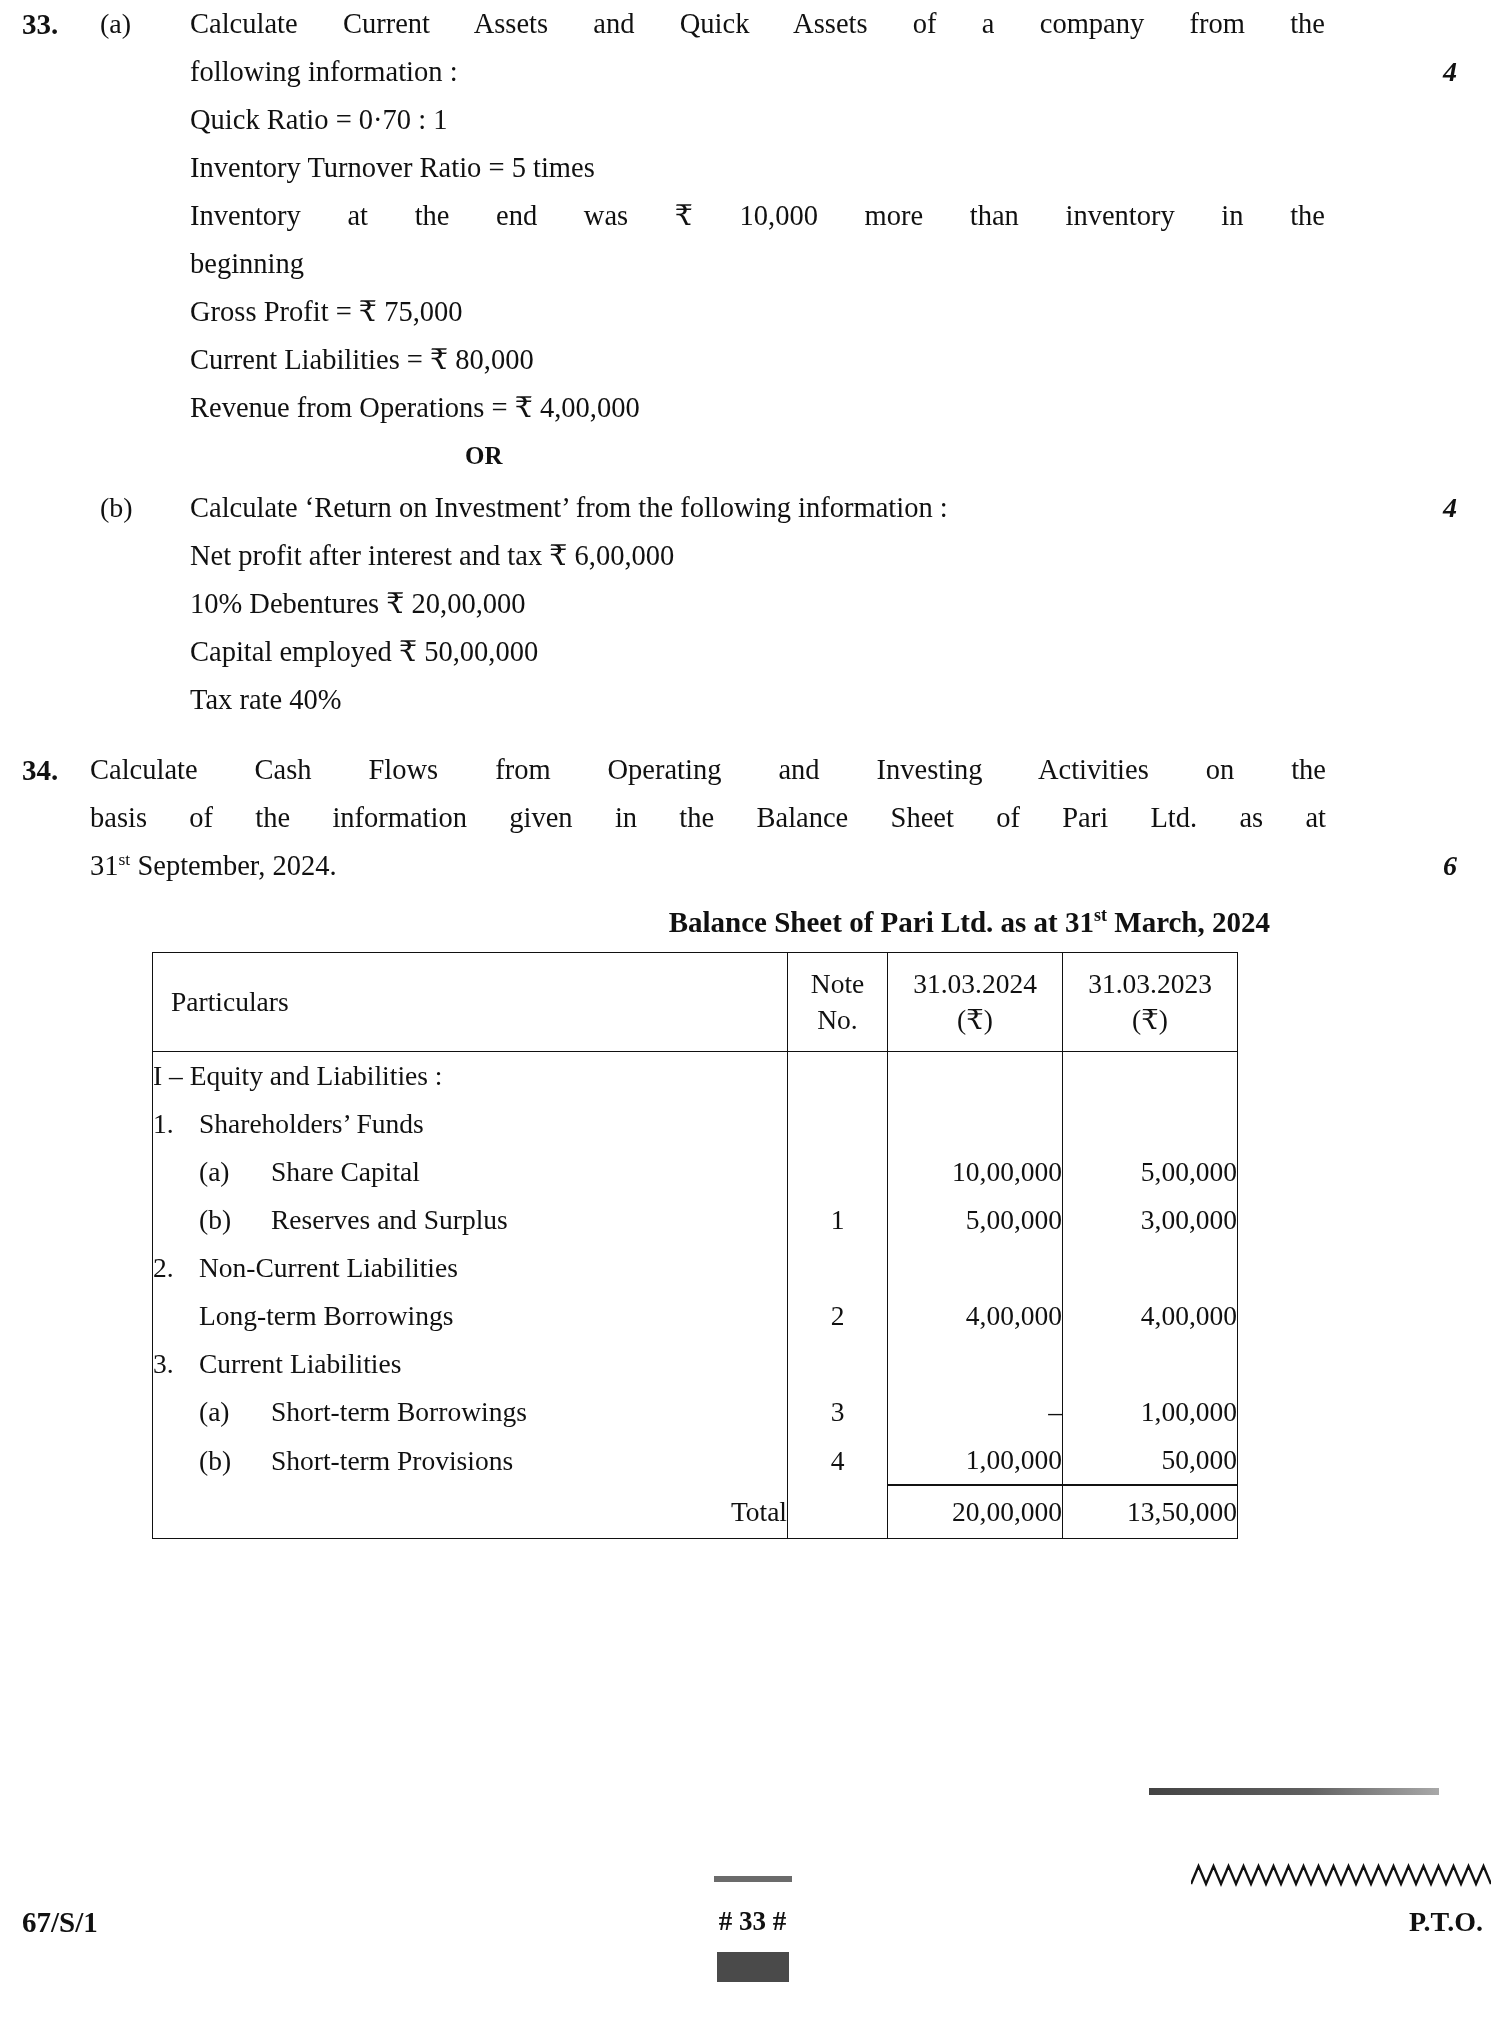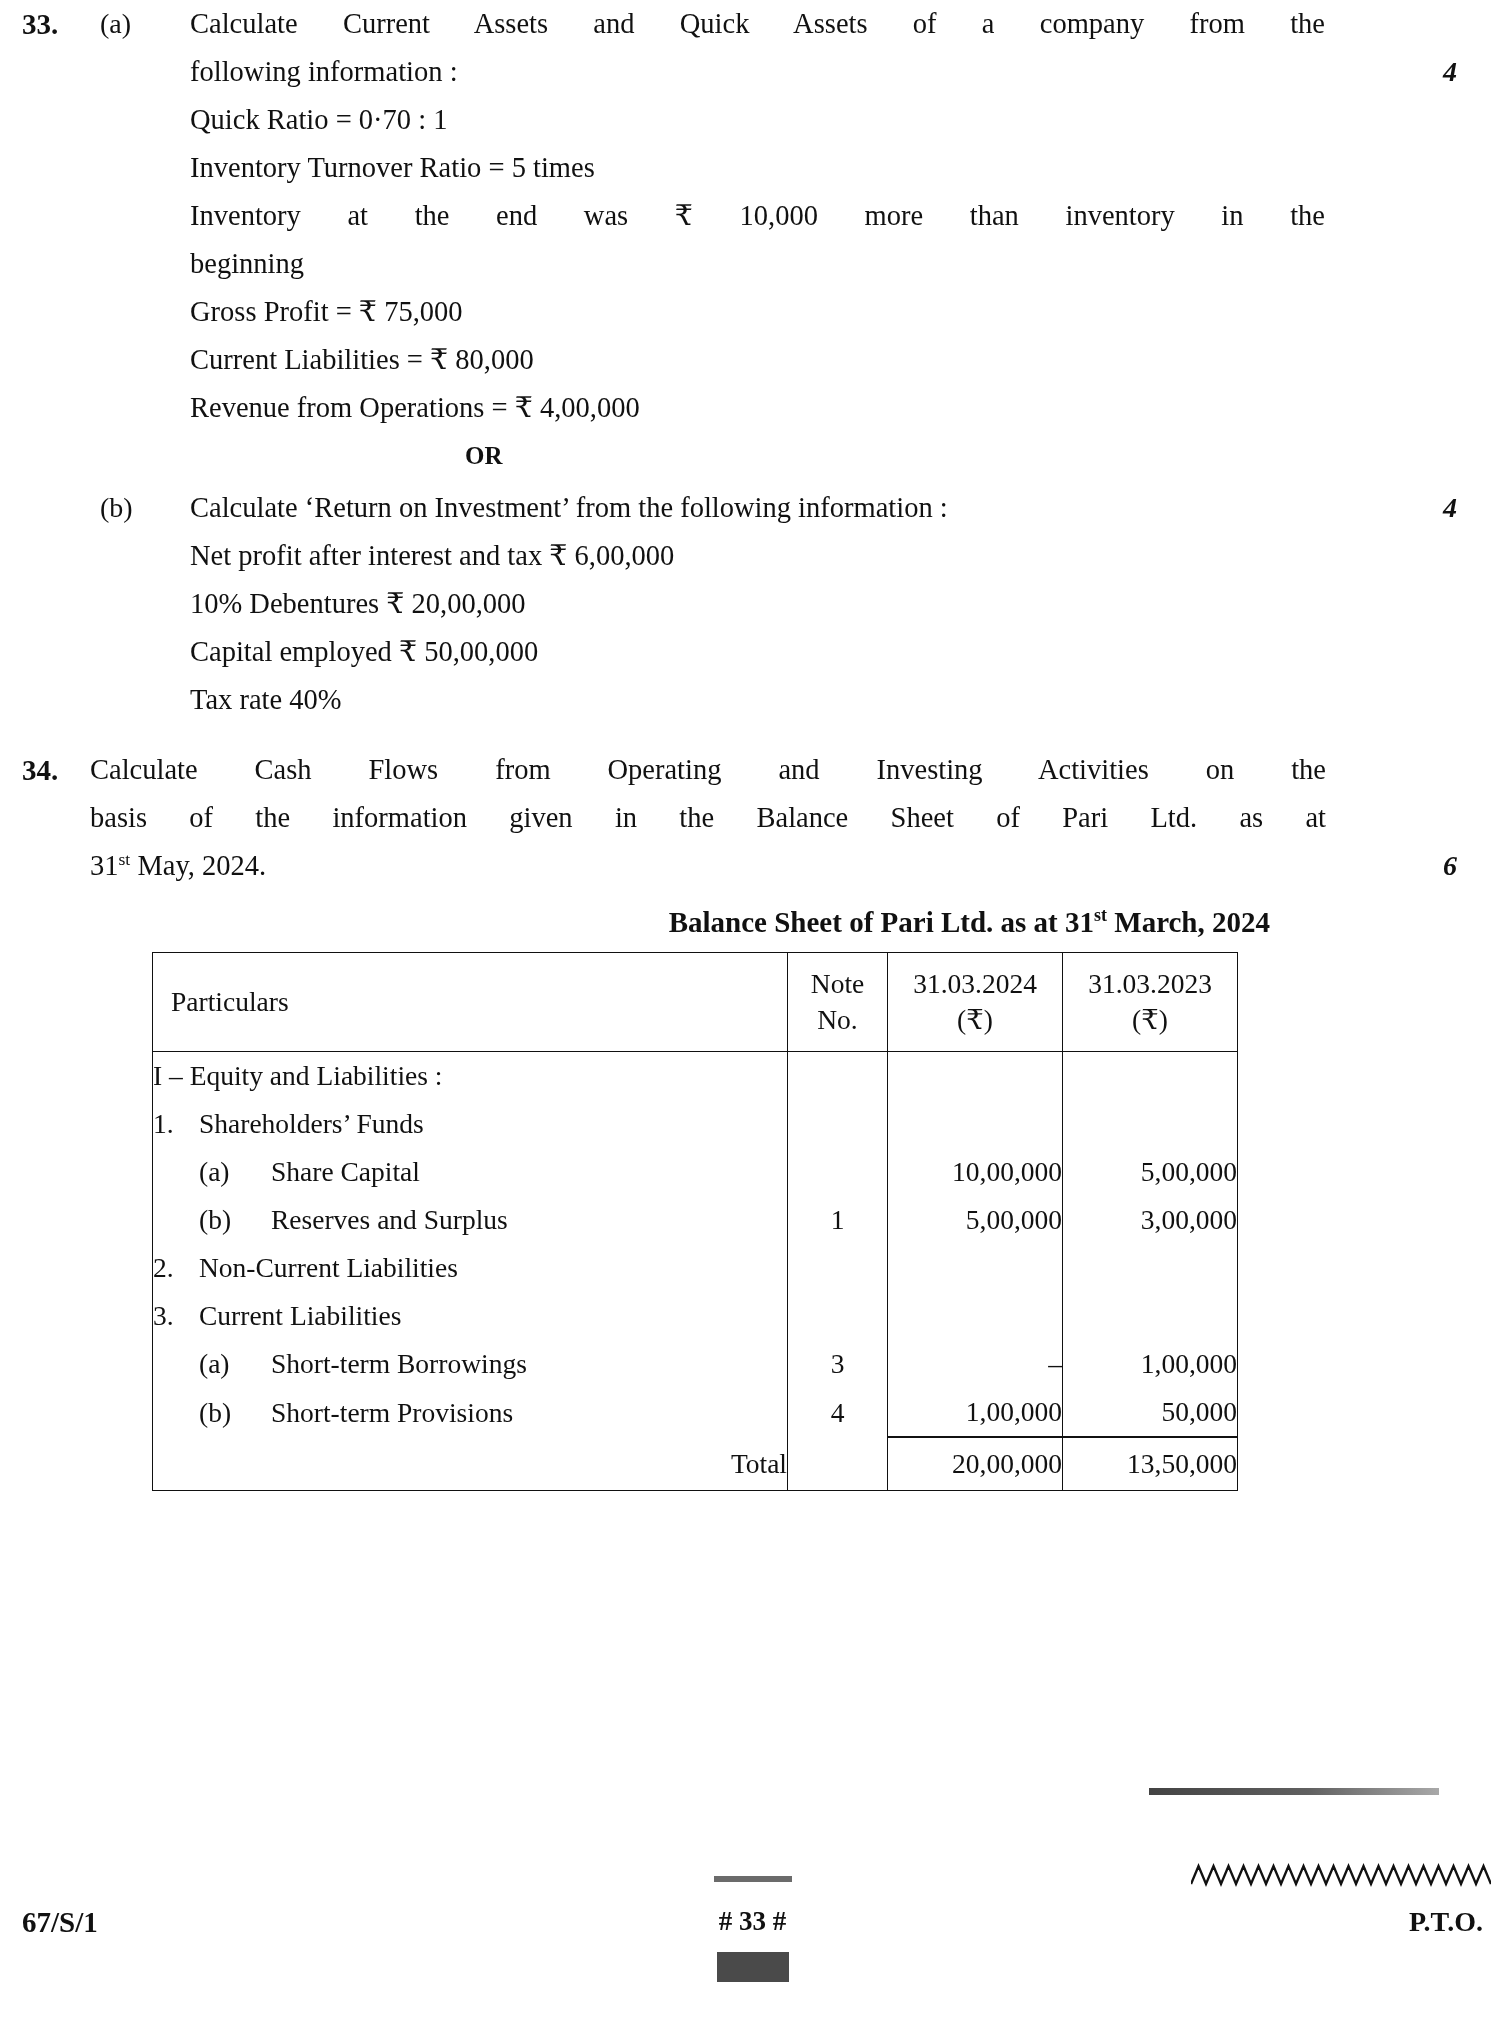--- a/index.html
+++ b/index.html
@@ -268,21 +268,21 @@
     <div class="marks" style="top:0px;">4</div>
   </div>
 
   <div class="q-row" style="margin-top:22px;">
     <div class="q-num">34.</div>
     <div class="q-body" style="margin-left:0;">
       <div class="just-full" style="width:1236px;">
         <span class="ln">Calculate Cash Flows from Operating and Investing Activities on the</span>
         <span class="ln">basis of the information given in the Balance Sheet of Pari Ltd. as at</span>
       </div>
-      <div class="sub-line"><span>31</span><sup>st</sup><span> May, 2024.</span></div>
+      <div class="sub-line"><span>31</span><sup>st</sup><span> September, 2024.</span></div>
     </div>
     <div class="marks" style="top:96px;">6</div>
   </div>
 
   <div class="tbl-title" style="margin-top:10px;"><span>Balance Sheet of Pari Ltd. as at 31</span><sup>st</sup><span> March, 2024</span></div>
 
   <table class="bs">
     <colgroup>
       <col class="c-part">
         <col class="c-note">
@@ -327,20 +327,26 @@
         <td class="v no-bt no-bb">3,00,000</td>
       </tr>
 
       <tr>
         <td class="p no-bt no-bb"><span class="lbl-num">2.</span><span>Non-Current Liabilities</span></td>
         <td class="n no-bt no-bb"></td>
         <td class="v no-bt no-bb"></td>
         <td class="v no-bt no-bb"></td>
       </tr>
 
+      <tr>
+        <td class="p no-bt no-bb"><span class="lbl-num"></span><span>Long-term Borrowings</span></td>
+        <td class="n no-bt no-bb">2</td>
+        <td class="v no-bt no-bb">4,00,000</td>
+        <td class="v no-bt no-bb">4,00,000</td>
+      </tr>
 
       <tr>
         <td class="p no-bt no-bb"><span class="lbl-num">3.</span><span>Current Liabilities</span></td>
         <td class="n no-bt no-bb"></td>
         <td class="v no-bt no-bb"></td>
         <td class="v no-bt no-bb"></td>
       </tr>
 
       <tr>
         <td class="p no-bt no-bb"><span class="lbl-num"></span><span class="lbl-alpha">(a)</span><span>Short-term Borrowings</span></td>

